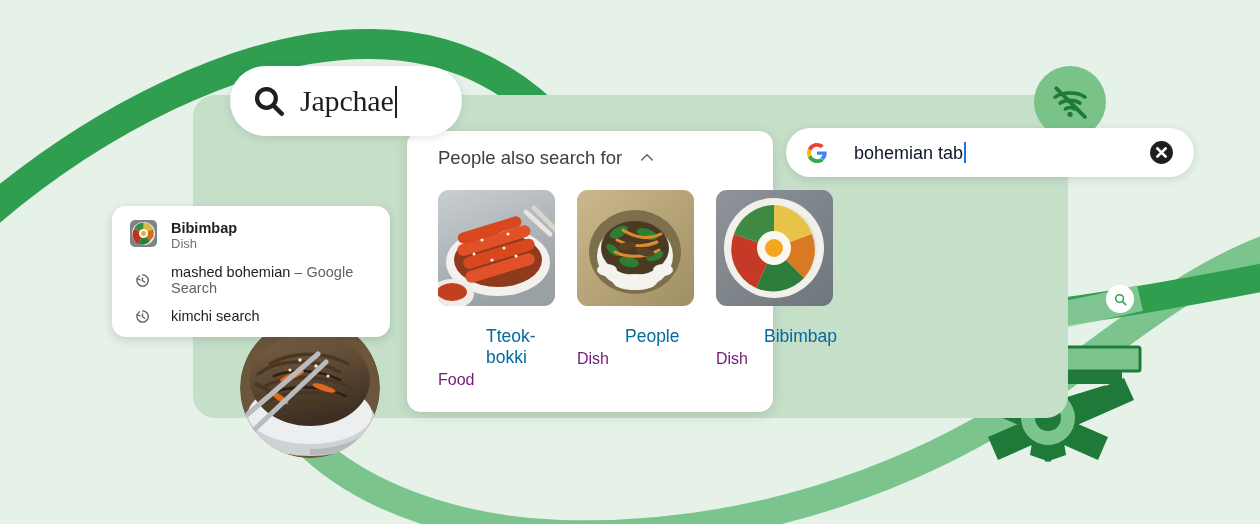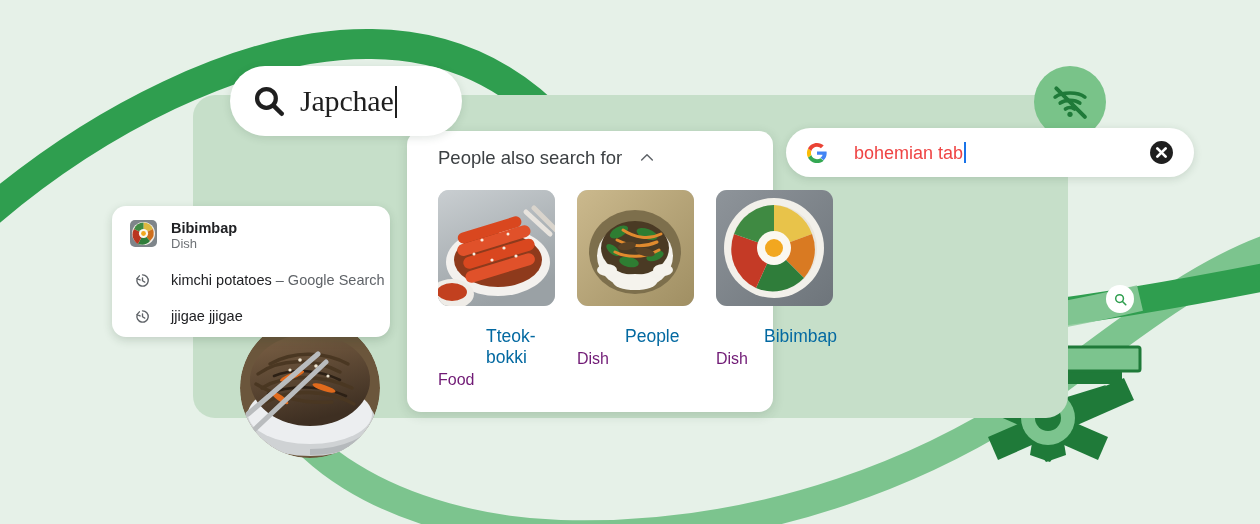--- a/index.html
+++ b/index.html
@@ -117,21 +117,21 @@
     left: 786px; top: 128px;
     width: 408px; height: 49px;
     background: #ffffff;
     border-radius: 25px;
     display: flex; align-items: center;
     box-shadow: 0 2px 8px rgba(30,60,35,.15);
     z-index: 10;
   }
   .omni-g { width: 22px; height: 22px; margin-left: 20px; flex: 0 0 auto; }
   .omni-text {
-    margin-left: 26px; font-size: 18px; color: #ef4444;
+    margin-left: 26px; font-size: 18px; color: #0f172a;
     white-space: nowrap;
   }
   .caret-blue {
     display: inline-block; width: 2px; height: 21px;
     background: #1a73e8; vertical-align: -4px; margin-left: 1px;
   }
   .omni-clear {
     margin-left: auto; margin-right: 20px;
     width: 25px; height: 25px; flex: 0 0 auto;
   }
@@ -390,30 +390,30 @@
         <div class="sg-sub">Dish</div>
       </div>
     </div>
 
     <div class="sg-row">
       <svg class="sg-hicon" viewBox="0 0 24 24">
         <path d="M12 4 A8 8 0 1 1 4.6 9.2" fill="none" stroke="#5f6368" stroke-width="1.9" stroke-linecap="round"></path>
         <polyline points="7.6,5.4 4.2,9.4 8.6,11.2" fill="none" stroke="#5f6368" stroke-width="1.9" stroke-linecap="round" stroke-linejoin="round"></polyline>
         <polyline points="12,8.2 12,12.4 15.2,14.2" fill="none" stroke="#5f6368" stroke-width="1.9" stroke-linecap="round" stroke-linejoin="round"></polyline>
       </svg>
-      <div class="sg-label"><span>kimchi potatoes</span><span class="muted"> – Google Search</span></div>
+      <div class="sg-label"><span>mashed bohemian</span><span class="muted"> – Google Search</span></div>
     </div>
 
     <div class="sg-row">
       <svg class="sg-hicon" viewBox="0 0 24 24">
         <path d="M12 4 A8 8 0 1 1 4.6 9.2" fill="none" stroke="#5f6368" stroke-width="1.9" stroke-linecap="round"></path>
         <polyline points="7.6,5.4 4.2,9.4 8.6,11.2" fill="none" stroke="#5f6368" stroke-width="1.9" stroke-linecap="round" stroke-linejoin="round"></polyline>
         <polyline points="12,8.2 12,12.4 15.2,14.2" fill="none" stroke="#5f6368" stroke-width="1.9" stroke-linecap="round" stroke-linejoin="round"></polyline>
       </svg>
-      <div class="sg-label"><span>jjigae jjigae</span><span class="muted"></span></div>
+      <div class="sg-label"><span>kimchi search</span><span class="muted"></span></div>
     </div>
 
   </div>
 
   <div class="search-pill">
     <svg class="mag" viewBox="0 0 24 24">
       <circle cx="10.2" cy="10.2" r="6.6" fill="none" stroke="#1f1f1f" stroke-width="3"></circle>
       <line x1="15.2" y1="15.2" x2="21" y2="21" stroke="#1f1f1f" stroke-width="3.2" stroke-linecap="round"></line>
     </svg>
     <span class="q-text"><span>Japchae</span><span class="caret-black"></span></span>

